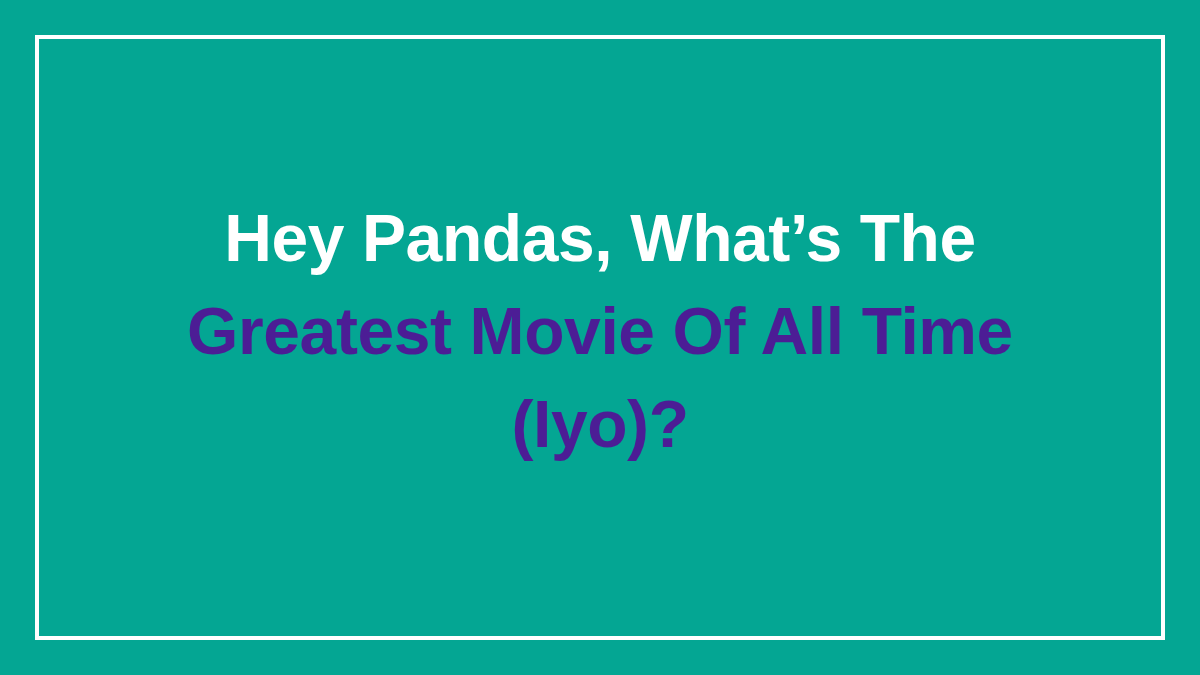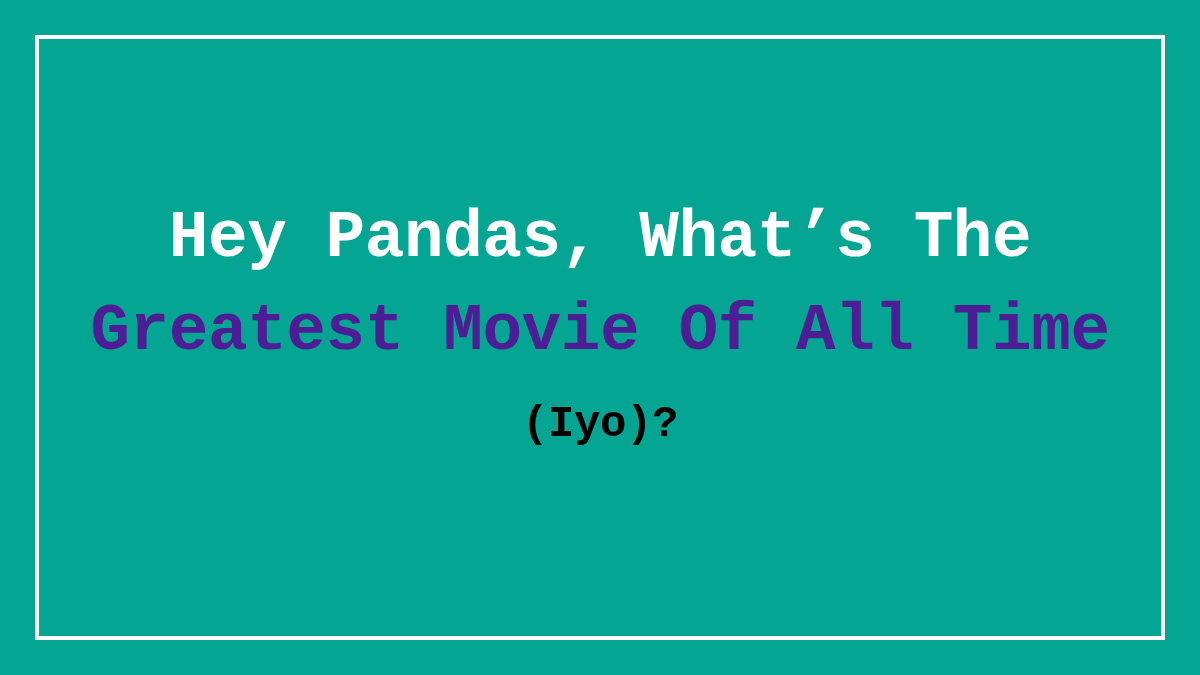--- a/index.html
+++ b/index.html
@@ -55,21 +55,21 @@
   .headline-inner {
     width: 100%;
     text-align: center;
     
     transform: translateY(-6px);
   }
 
   .headline-line {
     display: block;
     color: #ffffff;
-    font-family: Liberation Mono, monospace;
+    font-family: Liberation Sans, sans-serif;
     font-weight: 700;
     font-size: 66px;
     line-height: 93px;
     letter-spacing: -0.4px;
     white-space: nowrap;
     -webkit-font-smoothing: antialiased;
   }
 </style>
 </head>
 <body style="background: rgb(4, 166, 147);">
@@ -79,17 +79,17 @@
   <div id="banner-frame" style="border-color: rgb(255, 255, 255); border-width: 4px; inset: 35px;"></div>
 
   <div id="headline-block">
 
     <div class="headline-inner" style="text-align: center;">
 
       <span class="headline-line" style="color: rgb(255, 255, 255); font-size: 66px; line-height: 93px;">Hey Pandas, What’s The</span>
 
       <span class="headline-line" style="color: #4c1d95; font-size: 66px; line-height: 93px;">Greatest Movie Of All Time</span>
 
-      <span class="headline-line" style="color: #000000; font-size: 44px; line-height: 93px;">(Iyo)?</span>
+      <span class="headline-line" style="color: #4c1d95; font-size: 66px; line-height: 93px;">(Iyo)?</span>
 
     </div>
   </div>
 </div>
 
 </body></html>

